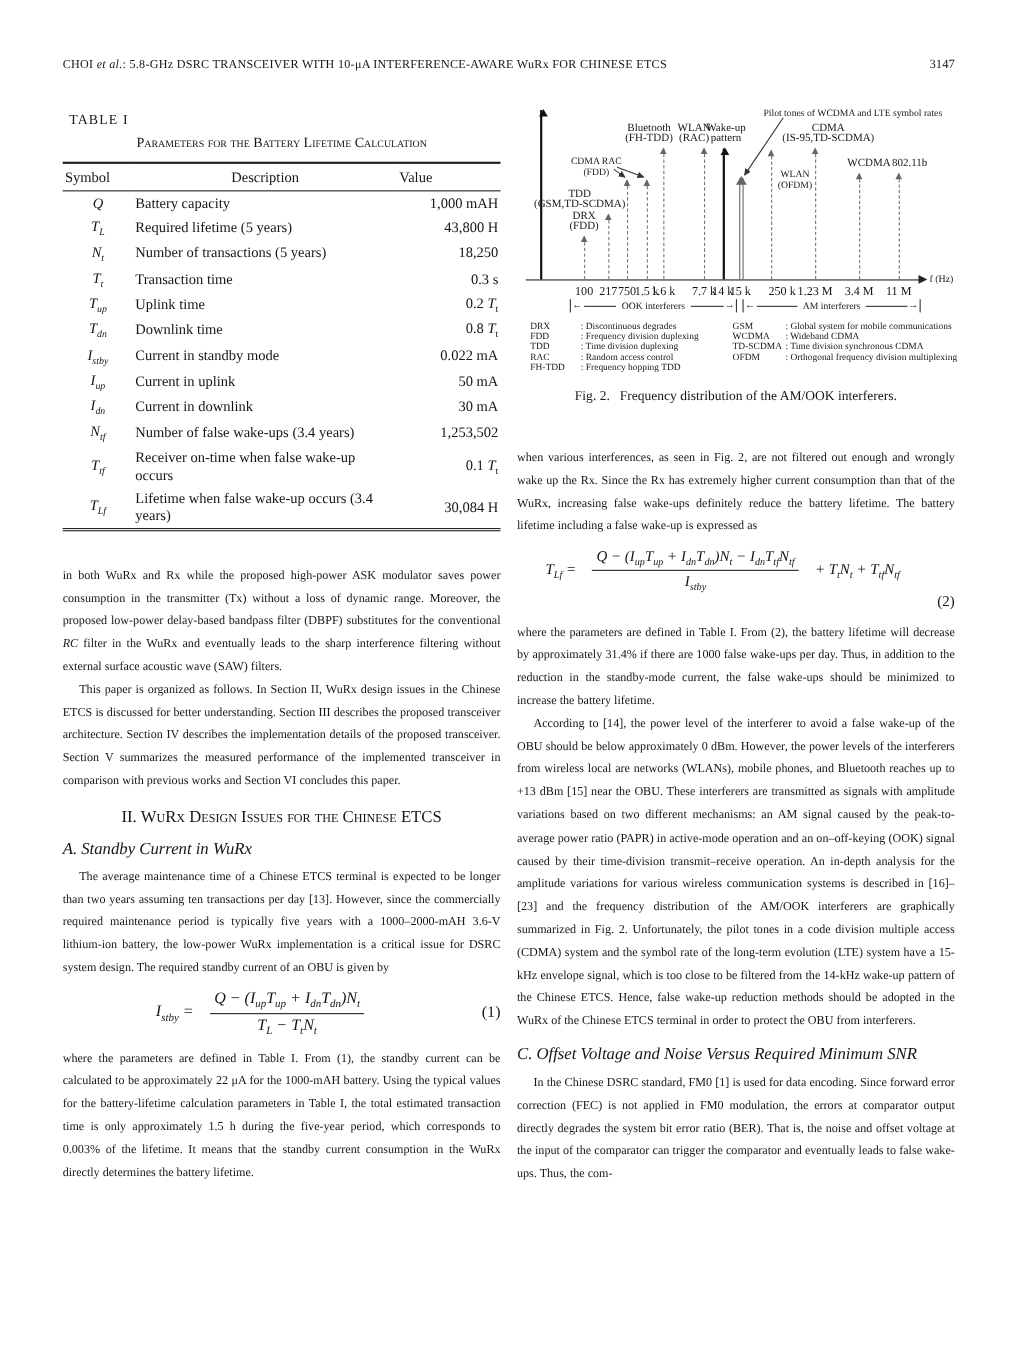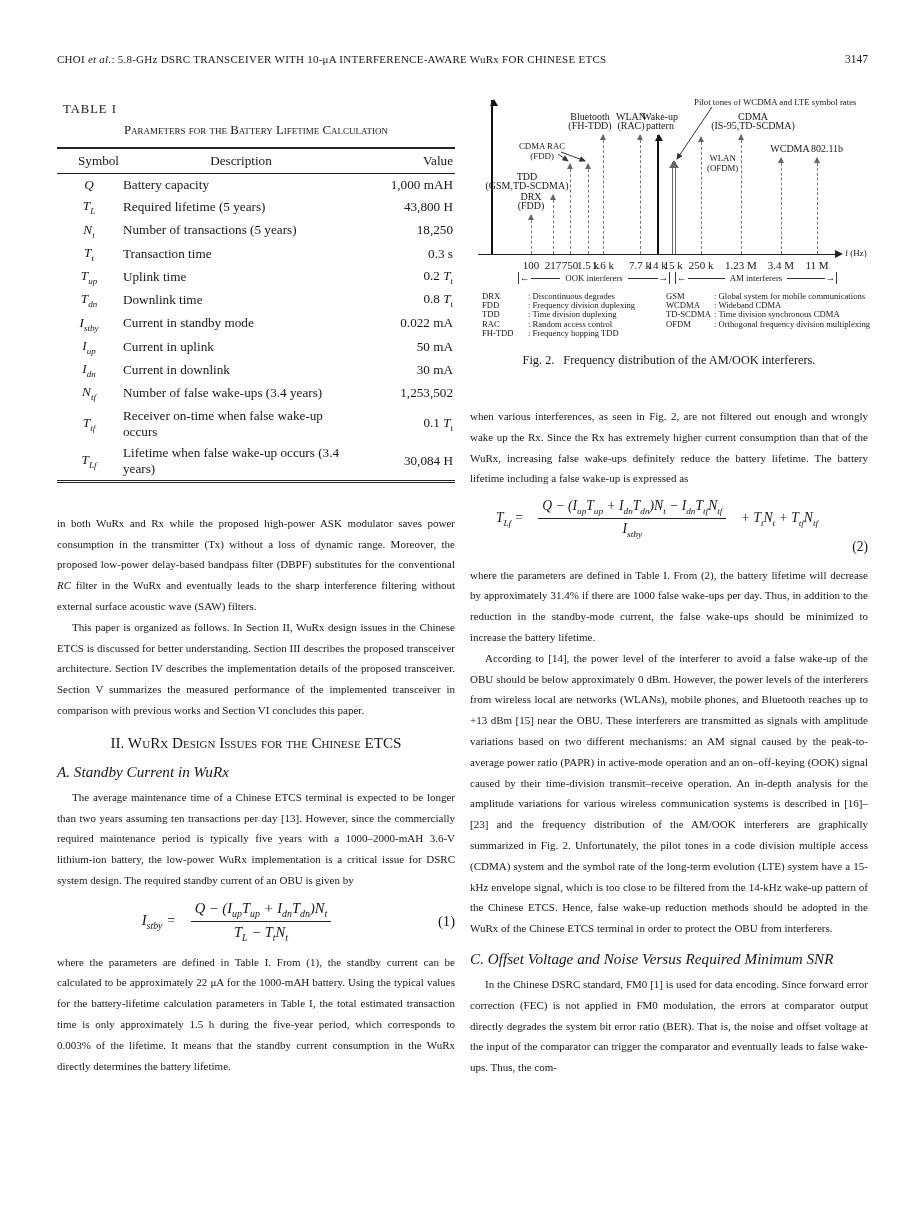--- a/index.html
+++ b/index.html
@@ -8,21 +8,21 @@
   .running-head{position:absolute;top:53px;left:57px;width:740px;font-size:11px;letter-spacing:.25px;}
   .page-num{position:absolute;top:53px;right:52px;font-size:11.5px;}
   .col{position:absolute;top:96px;width:398px;text-align:justify;}
   .col-left{left:57px;}
   .col-right{left:470px;}
   
   .tbl-label{text-align:left;font-size:12.6px;letter-spacing:1px;margin:6px;}
   .tbl-title{text-align:center;font-variant:small-caps;font-size:12.8px;margin-top:2px;}
   table.params{width:100%;border-collapse:collapse;font-size:13.2px;margin-top:9px;
                border-top:2px solid #222;border-bottom:3px double #222;}
-  table.params th{font-weight:normal;border-bottom:1.2px solid #222;padding:4px 2px;text-align:right;}
+  table.params th{font-weight:normal;border-bottom:1.2px solid #222;padding:4px 2px;text-align:left;}
   table.params td{padding:2.8px 2px;}
   td.c-sym{width:60px;text-align:center;font-style:italic;}
   th.c-desc,td.c-desc{text-align:left;padding-left:10px;}
   td.c-desc{text-align:left;}
   th.c-val{width:90px;}
   td.c-val{width:90px;text-align:right;padding-right:4px;}
   sub{font-size:68%;}
   
   .blocks{margin-top:30px;}
   p.body{font-size:11px;line-height:20.8px;margin:0;}
@@ -211,21 +211,21 @@
           <div class="arrow-label" style="left: 120px; top: 15.8px;">Bluetooth<br>(FH-TDD)</div>
           <div class="arr dashed" style="left: 169.5px; height: 119px; bottom: 32px;"></div>
           <span class="tick" style="left: 170px;">7.7 k</span>
           <div class="arrow-label" style="left: 161px; top: 15.8px;">WLAN<br>(RAC)</div>
           <div class="arr solid" style="left: 186.5px; height: 119px; bottom: 32px;"></div>
           <span class="tick" style="left: 187px;">14 k</span>
           <div class="arrow-label" style="left: 190px; top: 15.8px;">Wake-up<br>pattern</div>
           <div class="arr thick" style="left: 201.6px; height: 92px; bottom: 32px;"></div>
           <span class="tick" style="left: 203px;">15 k</span>
           <div class="arr dashed" style="left: 230.5px; height: 117px; bottom: 32px;"></div>
-          <span class="tick" style="left: 231px;">250 k</span>
+          <span class="tick" style="left: 241px;">250 k</span>
           <div class="arr dashed" style="left: 270.5px; height: 119px; bottom: 32px;"></div>
           <span class="tick" style="left: 271px;">1.23 M</span>
           <div class="arrow-label" style="left: 283px; top: 15.8px;">CDMA<br>(IS-95,TD-SCDMA)</div>
           <div class="arr dashed" style="left: 310.5px; height: 96px; bottom: 32px;"></div>
           <span class="tick" style="left: 311px;">3.4 M</span>
           <div class="arrow-label" style="left: 320px; top: 48.4px;">WCDMA</div>
           <div class="arr dashed" style="left: 346.5px; height: 96px; bottom: 32px;"></div>
           <span class="tick" style="left: 347px;">11 M</span>
           <div class="arrow-label" style="left: 357px; top: 48.4px;">802.11b</div>
           <div class="float-label" style="left: 49px; top: 46px;">CDMA RAC<br>(FDD)</div>

